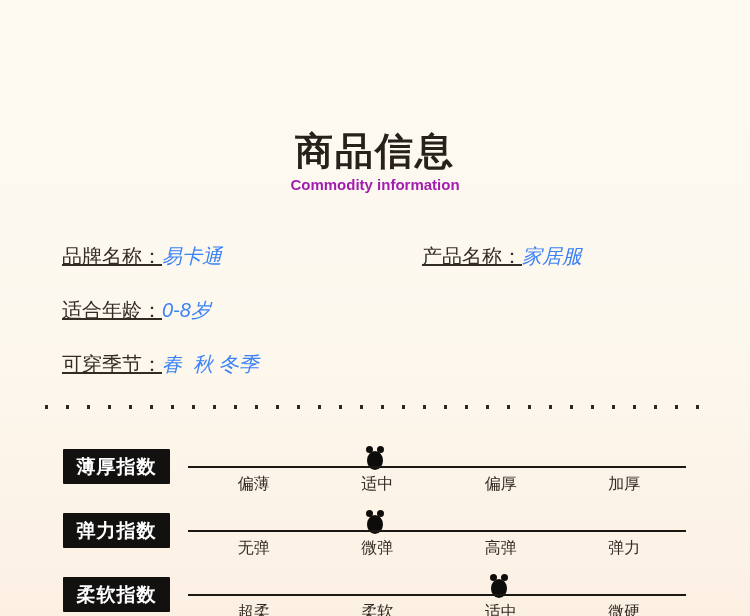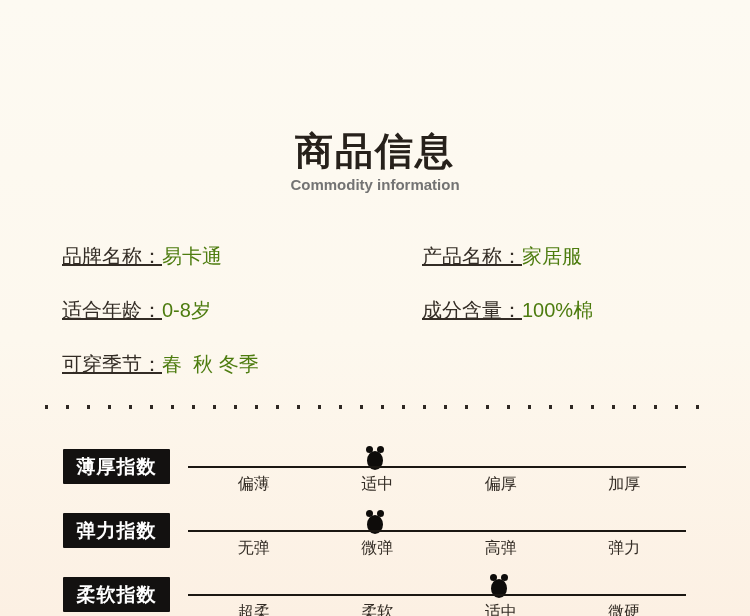--- a/index.html
+++ b/index.html
@@ -12,37 +12,37 @@
     background: linear-gradient(180deg, #fdfaf2 0%, #fdf8ee 55%, #fcf0e3 100%);
     color: #2b241e;
   }
   
   .header { text-align: center; padding-top: 92px; margin-top: 40px; }
   .title {
     font-size: 38px; line-height: 1; font-weight: 700;
     color: #27211b; letter-spacing: 2px;
   }
   .subtitle {
-    margin-top: 6px; font-size: 15px; font-weight: 700; color: #737373;
+    margin-top: 6px; font-size: 15px; font-weight: 700; color: #a21caf;
   }
   
   .info-grid {
     margin-top: 50px;
     padding: 0 40px 0 62px;
     display: grid;
     grid-template-columns: 360px 1fr;
     grid-template-rows: repeat(3, auto);
     grid-auto-flow: column;
     row-gap: 27px;
     font-size: 20px;
     color: #332c25;
   }
   .info-item { white-space: pre-wrap; }
   .info-label { color: #332c25; text-decoration: underline; }
-  .info-value { color: #4d7c0f; }
+  .info-value { color: #3b82f6; font-style: italic; }
   
   .dotted-divider {
     height: 4px;
     margin: 27px 38px 0 45px;
     background-image: repeating-linear-gradient(to right, #2e2823 0 3px, transparent 3px 21px);
   }
   
   .scales { margin-top: 35px; padding: 0 64px 0 63px; }
   .scale-row {
     display: flex; align-items: flex-start;
@@ -79,21 +79,20 @@
 <div class="header">
   <div class="title">商品信息</div>
   <div class="subtitle">Commodity information</div>
 </div>
 
 <div class="info-grid">
   <div class="info-item"><span class="info-label">品牌名称：</span><span class="info-value">易卡通</span></div>
   <div class="info-item"><span class="info-label">适合年龄：</span><span class="info-value">0-8岁</span></div>
   <div class="info-item"><span class="info-label">可穿季节：</span><span class="info-value">春  秋 冬季</span></div>
   <div class="info-item"><span class="info-label">产品名称：</span><span class="info-value">家居服</span></div>
-  <div class="info-item"><span class="info-label">成分含量：</span><span class="info-value">100%棉</span></div>
 </div>
 
 <div class="dotted-divider"></div>
 
 <div class="scales">
 
   <div class="scale-row">
     <div class="scale-badge">薄厚指数</div>
     <div class="scale-track">
       <span class="marker" style="left: 37.5%;">

